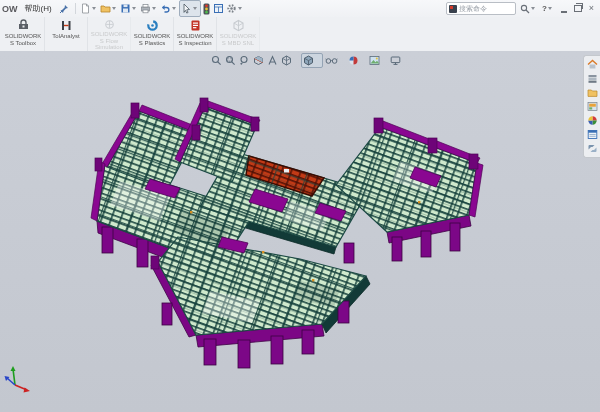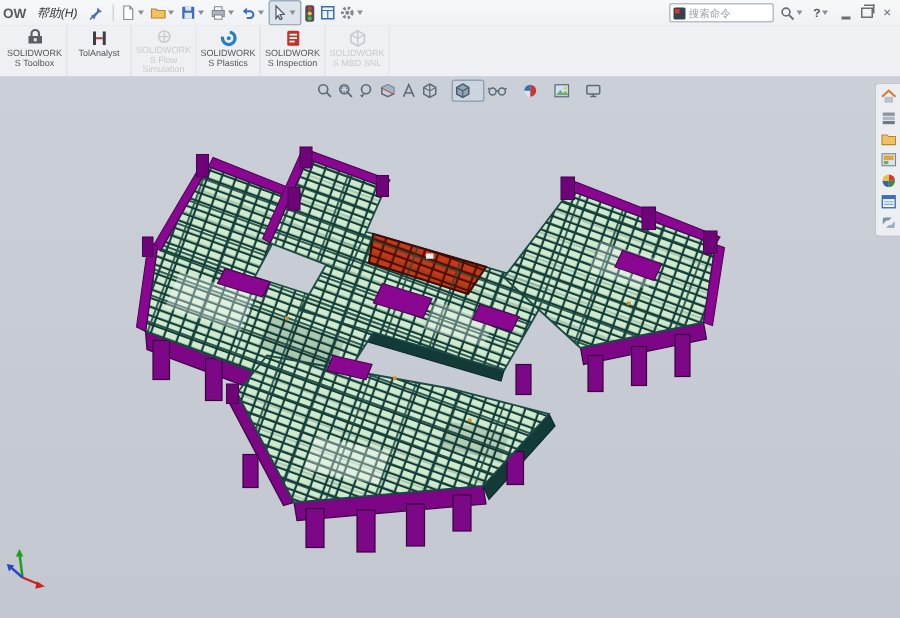--- a/index.html
+++ b/index.html
@@ -4,21 +4,21 @@
 <style>
   html,body{margin:0;padding:0;width:600px;height:412px;overflow:hidden;
     font-family:"Liberation Sans",sans-serif;background:#eef0f3;}
   #app{position:relative;width:484px;height:412px;}
 
   
   #menubar{position:absolute;left:0;top:0;width:600px;height:17px;
     background:linear-gradient(#f7f8fa,#eff1f4);border-bottom:1px solid #dfe2e6;
     display:flex;align-items:center;font-size:8px;color:#444;}
   .logo-frag{font-weight:bold;color:#5a5a5e;font-size:9px;margin:0 3px 0 2px;}
-  .menu-item{padding:1px 4px;color:#333;font-style:italic;}
+  .menu-item{padding:1px 4px;color:#333;}
   .pin{width:10px;height:10px;margin:0 3px;}
   .vsep{width:1px;height:11px;background:#d2d6db;margin:0 3px;}
   .tbtn{display:flex;align-items:center;height:15px;padding:0 1px;}
   .tbtn.pressed{background:#dde4ec;border:1px solid #9fadbd;border-radius:2px;}
   .caret{width:0;height:0;border-left:2.5px solid transparent;border-right:2.5px solid transparent;
     border-top:3px solid #8a8f96;margin:0 2px 0 1px;}
   #title-center{position:absolute;left:50%;top:0;transform:translateX(-50%);
     height:17px;line-height:17px;font-size:8px;color:#3d3d40;white-space:nowrap;}
   #bar-right{margin-left:auto;display:flex;align-items:center;gap:3px;padding-right:3px;}
   #searchbox{display:flex;align-items:center;gap:2px;width:64px;height:11px;

